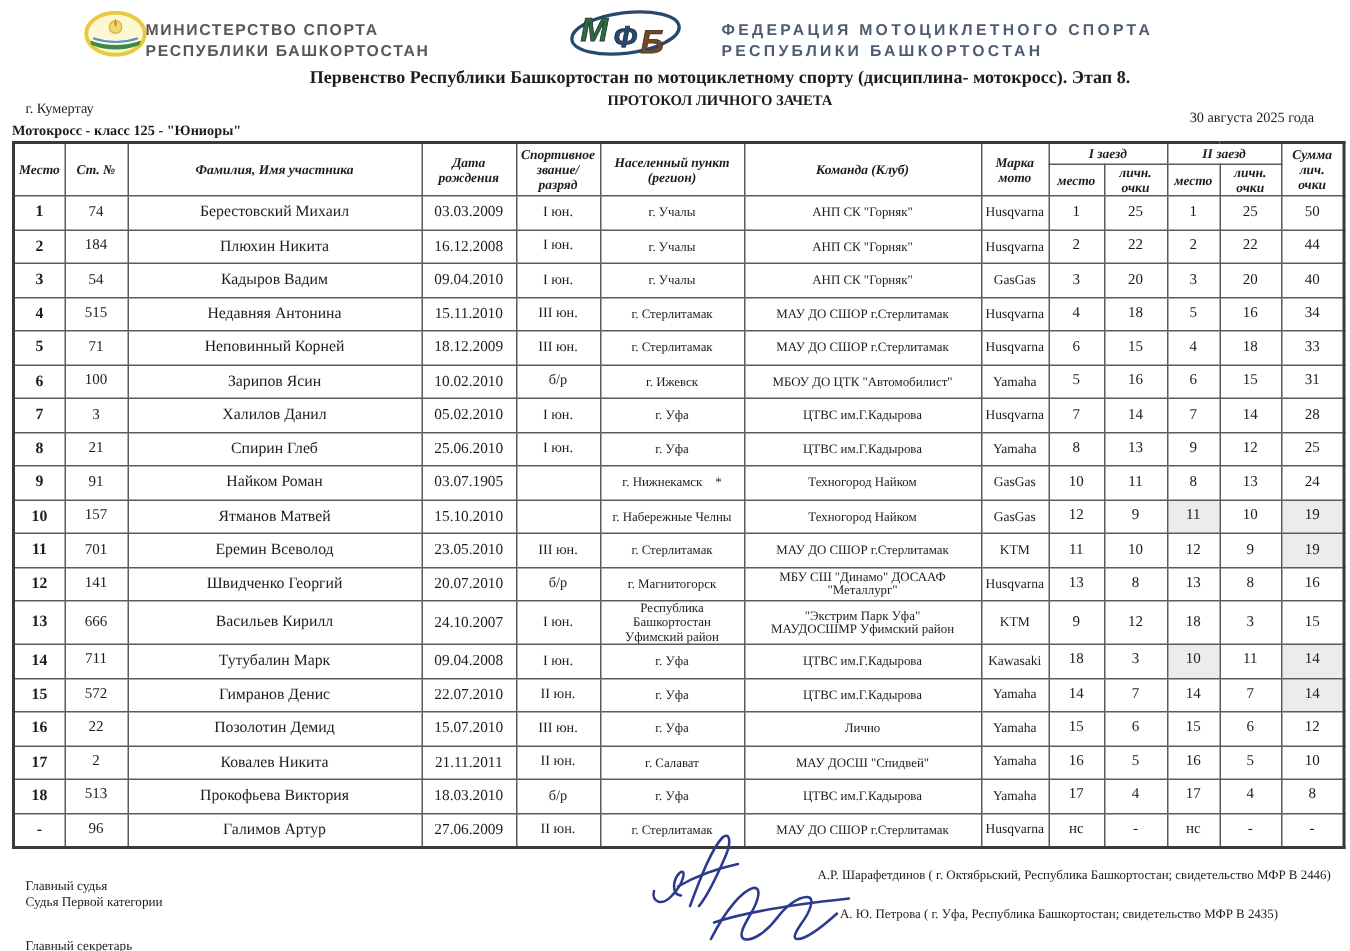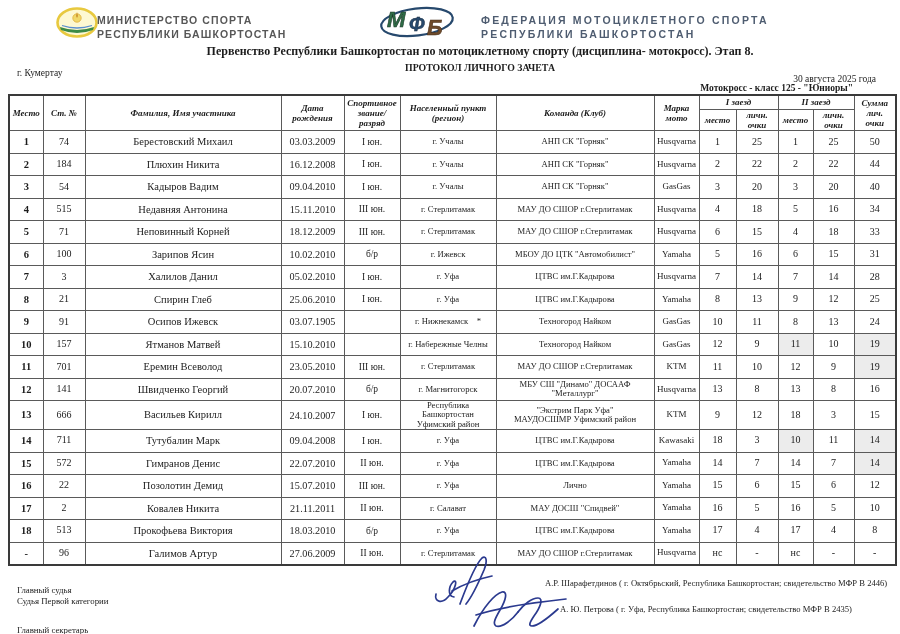--- a/index.html
+++ b/index.html
@@ -17,21 +17,21 @@
   .fed-logo{position:absolute;left:379px;top:5px;}
   .federation{
     position:absolute;left:481px;top:13px;
     font-family:"Liberation Sans", sans-serif;font-weight:bold;font-size:10.5px;
     letter-spacing:2.2px;color:#4e5c70;line-height:1.35;white-space:pre-line;
   }
   .doc-title{position:absolute;left:70px;right:10px;top:44px;text-align:center;font-weight:bold;font-size:12px;}
   .doc-subtitle{position:absolute;left:70px;right:10px;top:62px;text-align:center;font-weight:bold;font-size:9.8px;}
   .city{position:absolute;left:17px;top:68px;font-size:9.5px;}
   .date{position:absolute;right:24px;top:74px;font-size:9.5px;}
-  .tbl-caption{position:absolute;left:8px;width:845px;top:83px;text-align:right;font-weight:bold;font-size:9.5px;}
+  .tbl-caption{position:absolute;left:8px;width:845px;top:83px;text-align:left;font-weight:bold;font-size:9.5px;}
 
   
   table{position:absolute;left:8px;top:94px;border-collapse:collapse;table-layout:fixed;border:2px solid #3a3a3a;}
   th,td{border:1px solid #5a5a5a;padding:0 2px;text-align:center;vertical-align:middle;overflow:hidden;}
   thead th{font-style:italic;font-weight:bold;font-size:9px;line-height:1.12;white-space:pre-line;height:13px;}
   tbody td{height:21.5px;font-size:10px;line-height:1.08;}
   td.c0{font-weight:bold;font-size:10.5px;}
   td.c2{font-size:10.5px;font-family:Liberation Serif, serif;}
   td.c3{font-size:10.2px;margin-top:10px;}
   td.c4{font-size:9.5px;}
@@ -237,21 +237,21 @@
         <td class="c7">Yamaha</td>
         <td class="c8">8</td>
         <td class="c9">13</td>
         <td class="c10">9</td>
         <td class="c11">12</td>
         <td class="c12">25</td>
       </tr>
       <tr>
         <td class="c0">9</td>
         <td class="c1">91</td>
-        <td class="c2">Осипов Ижевск</td>
+        <td class="c2">Найком Роман</td>
         <td class="c3">03.07.1905</td>
         <td class="c4"></td>
         <td class="c5">г. Нижнекамск&nbsp;&nbsp;&nbsp;&nbsp;*</td>
         <td class="c6">Техногород Найком</td>
         <td class="c7">GasGas</td>
         <td class="c8">10</td>
         <td class="c9">11</td>
         <td class="c10">8</td>
         <td class="c11">13</td>
         <td class="c12">24</td>

